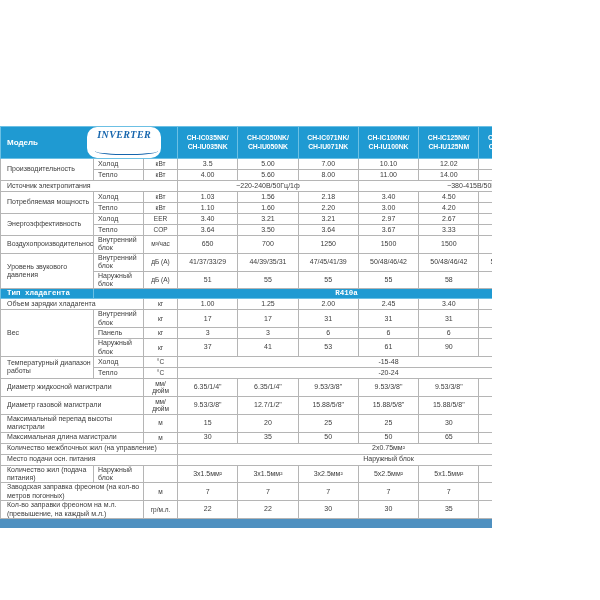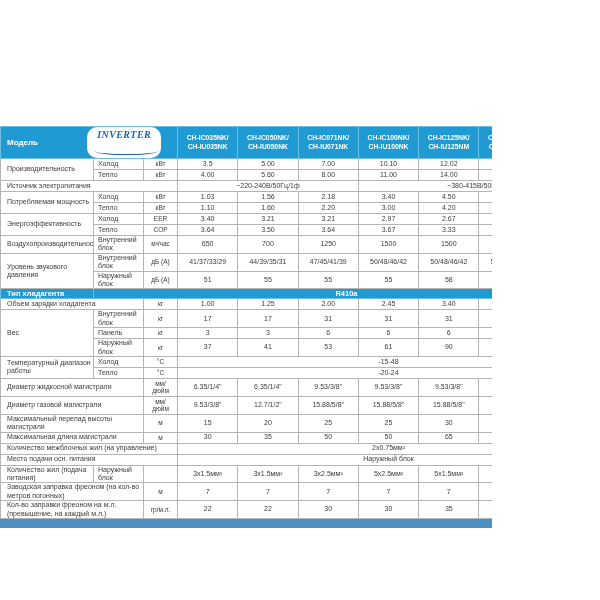--- a/index.html
+++ b/index.html
@@ -16,21 +16,21 @@
   tr.head{height:25px;}
   tr.head td{background:#1f9ad2;color:#fff;font-weight:bold;border-color:#6cc0e4;}
   td.modelname{font-size:6.8px;line-height:1.25;}
   td.headlabel{text-align:left;font-size:8px;padding-left:6px;}
   .hl{display:flex;align-items:center;justify-content:space-between;padding-right:14px;}
   .logo-pill{display:inline-block;position:relative;background:#fff;border-radius:10px;
      padding:2px 10px 17px 10px;color:#1565ad;font-family:"Liberation Serif",serif;
      font-style:italic;font-weight:bold;font-size:10px;letter-spacing:.4px;}
   .logo-pill::after{content:"";position:absolute;left:8px;right:3px;bottom:3px;height:7px;
      border-bottom:1.3px solid #1565ad;border-radius:50% / 60%;}
-  tr.section{height:10px;}
+  tr.section{height:10px;font-family:Liberation Mono, monospace;}
   tr.section td{background:#1f9ad2;color:#fff;font-weight:bold;border-color:#6cc0e4;font-size:7.5px;}
   tr.tall{height:18px;}
   tr.mid{height:15px;}
   tr.big{height:17px;}
   .bottom-bar{width:600px;height:9px;background:#4e90c0;}
 </style>
 </head>
 <body>
 
 <div class="page">

